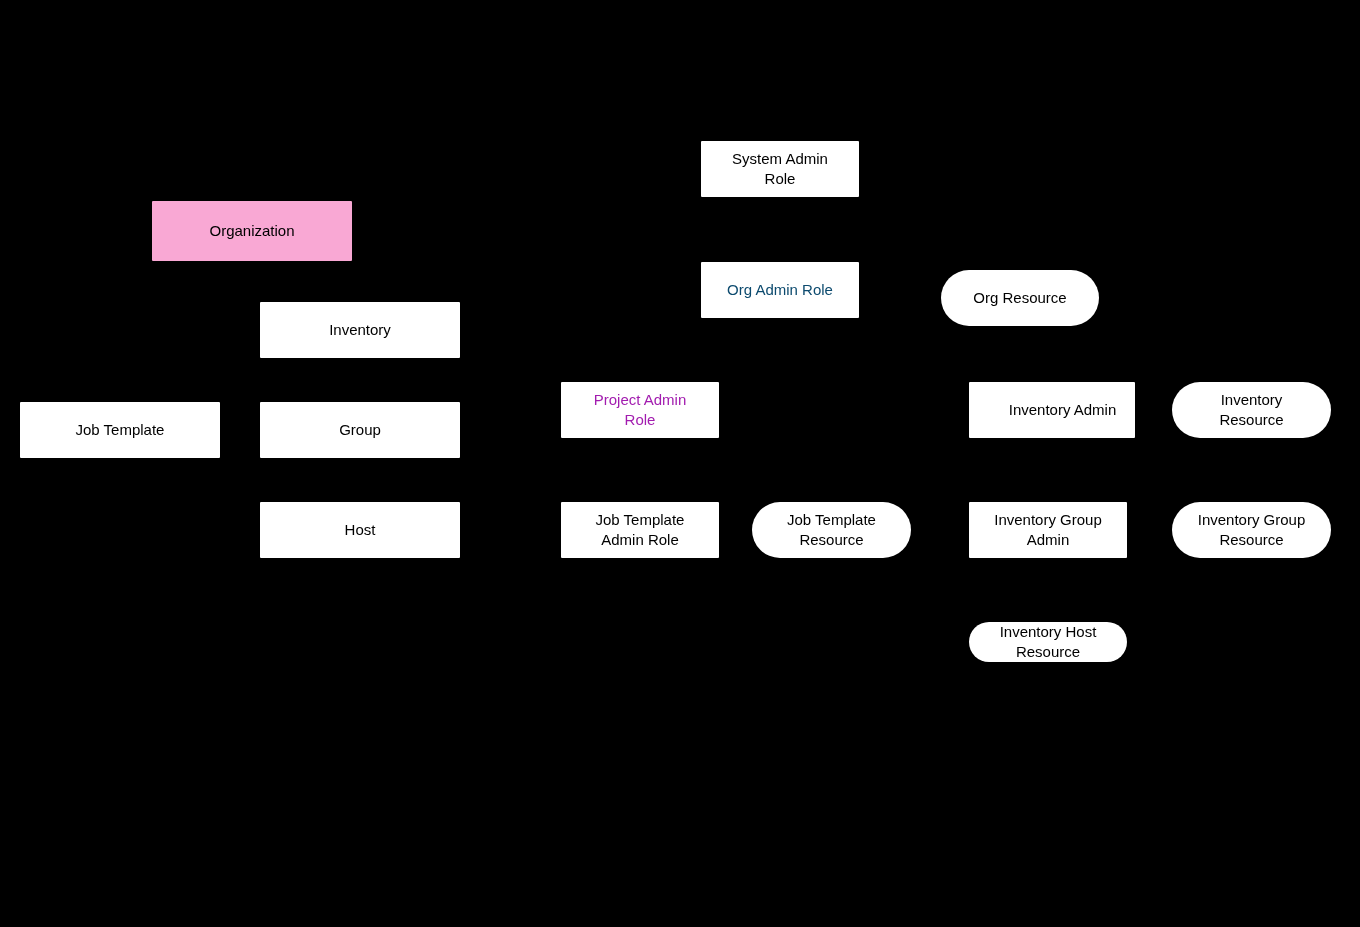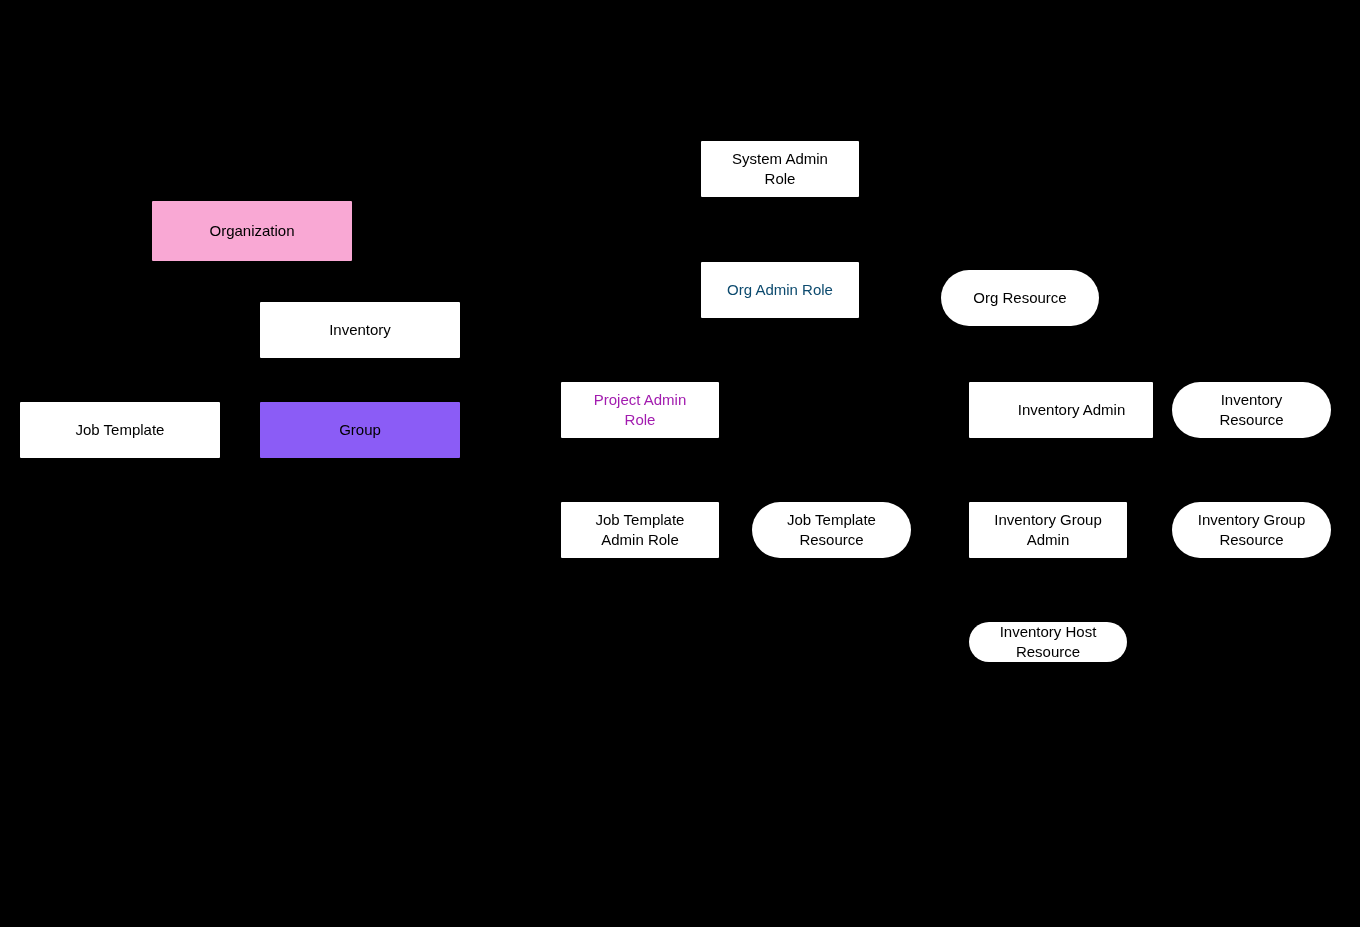--- a/index.html
+++ b/index.html
@@ -36,28 +36,29 @@
     border-radius: 999px;
   }
 </style>
 </head>
 <body>
 
 <div id="canvas" style="background: rgb(0, 0, 0);">
     <div class="node rect" style="left: 152px; top: 201px; width: 200px; height: 60px; background: #f9a8d4; color: rgb(0, 0, 0);">Organization</div>
     <div class="node rect" style="left: 260px; top: 302px; width: 200px; height: 56px; background: rgb(255, 255, 255); color: rgb(0, 0, 0);">Inventory</div>
     <div class="node rect" style="left: 20px; top: 402px; width: 200px; height: 56px; background: rgb(255, 255, 255); color: rgb(0, 0, 0);">Job Template</div>
-    <div class="node rect" style="left: 260px; top: 402px; width: 200px; height: 56px; background: #8b5cf6; color: rgb(0, 0, 0);">Group</div>
+    <div class="node rect" style="left: 260px; top: 402px; width: 200px; height: 56px; background: #ffffff; color: rgb(0, 0, 0);">Group</div>
+    <div class="node rect" style="left: 260px; top: 502px; width: 200px; height: 56px; background: rgb(255, 255, 255); color: rgb(0, 0, 0);">Host</div>
     <div class="node rect" style="left: 701px; top: 141px; width: 158px; height: 56px; background: rgb(255, 255, 255); color: rgb(0, 0, 0);">System Admin
 Role</div>
     <div class="node rect" style="left: 701px; top: 262px; width: 158px; height: 56px; background: rgb(255, 255, 255); color: #0c4a6e;">Org Admin Role</div>
     <div class="node pill" style="left: 941px; top: 262px; width: 158px; height: 56px; background: rgb(255, 255, 255); color: rgb(0, 0, 0); margin-top: 8px;">Org Resource</div>
     <div class="node rect" style="left: 561px; top: 382px; width: 158px; height: 56px; background: rgb(255, 255, 255); color: #a21caf;">Project Admin
 Role</div>
-    <div class="node rect" style="left: 969px; top: 382px; width: 184px; height: 56px; background: rgb(255, 255, 255); color: rgb(0, 0, 0); padding-left: 29px;">Inventory Admin</div>
+    <div class="node rect" style="left: 969px; top: 382px; width: 166px; height: 56px; background: rgb(255, 255, 255); color: rgb(0, 0, 0); padding-left: 29px;">Inventory Admin</div>
     <div class="node pill" style="left: 1172px; top: 382px; width: 159px; height: 56px; background: rgb(255, 255, 255); color: rgb(0, 0, 0);">Inventory
 Resource</div>
     <div class="node rect" style="left: 561px; top: 502px; width: 158px; height: 56px; background: rgb(255, 255, 255); color: rgb(0, 0, 0);">Job Template
 Admin Role</div>
     <div class="node pill" style="left: 752px; top: 502px; width: 159px; height: 56px; background: rgb(255, 255, 255); color: rgb(0, 0, 0);">Job Template
 Resource</div>
     <div class="node rect" style="left: 969px; top: 502px; width: 158px; height: 56px; background: rgb(255, 255, 255); color: rgb(0, 0, 0);">Inventory Group
 Admin</div>
     <div class="node pill" style="left: 1172px; top: 502px; width: 159px; height: 56px; background: rgb(255, 255, 255); color: rgb(0, 0, 0);">Inventory Group
 Resource</div>

